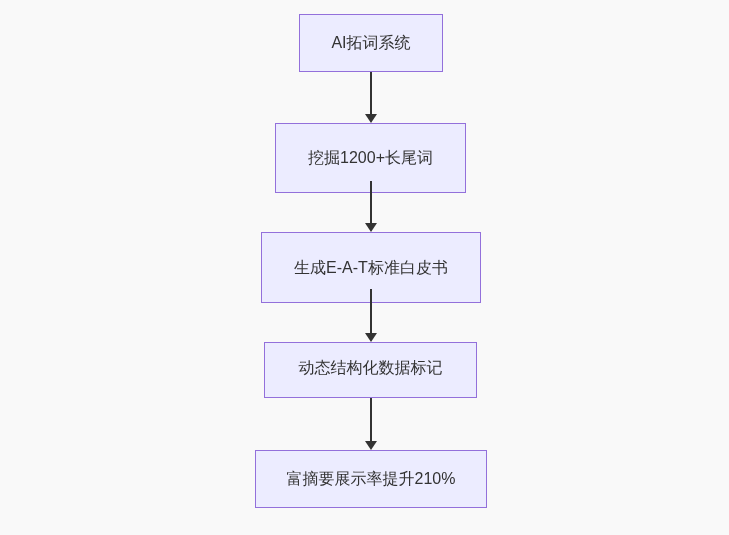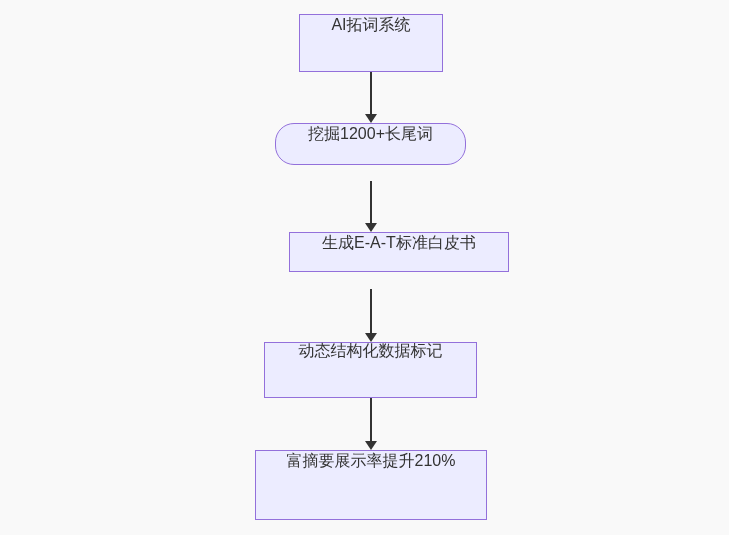--- a/index.html
+++ b/index.html
@@ -21,29 +21,30 @@
   }
   .node {
     position: absolute;
     box-sizing: border-box;
     background: #ececff;
     border: 1.5px solid #9370db;
     color: #333333;
     font-size: 16px;
     line-height: 1.2;
     display: flex;
+    align-items: center;
     justify-content: center;
     text-align: center;
     white-space: nowrap;
   }
   .node-1 { left: 299px; top: 14px;  width: 144px; height: 58px; }
-  .node-2 { left: 275px; top: 123px; width: 191px; height: 42px; border-radius: 19px; }
-  .node-3 { left: 261px; top: 232px; width: 220px; height: 40px; margin-left: 28px; }
+  .node-2 { left: 275px; top: 123px; width: 191px; height: 70px; }
+  .node-3 { left: 261px; top: 232px; width: 220px; height: 71px; }
   .node-4 { left: 264px; top: 342px; width: 213px; height: 56px; font-family: Liberation Mono, monospace; }
-  .node-5 { left: 255px; top: 450px; width: 232px; height: 70px; }
+  .node-5 { left: 255px; top: 450px; width: 232px; height: 58px; }
 
   .edge {
     position: absolute;
     left: 361px;           
     width: 20px;
   }
   .edge-1 { top: 72px;  height: 51px; }
   .edge-2 { top: 181px; height: 51px; }
   .edge-3 { top: 289px; height: 53px; }
   .edge-4 { top: 398px; height: 52px; }

